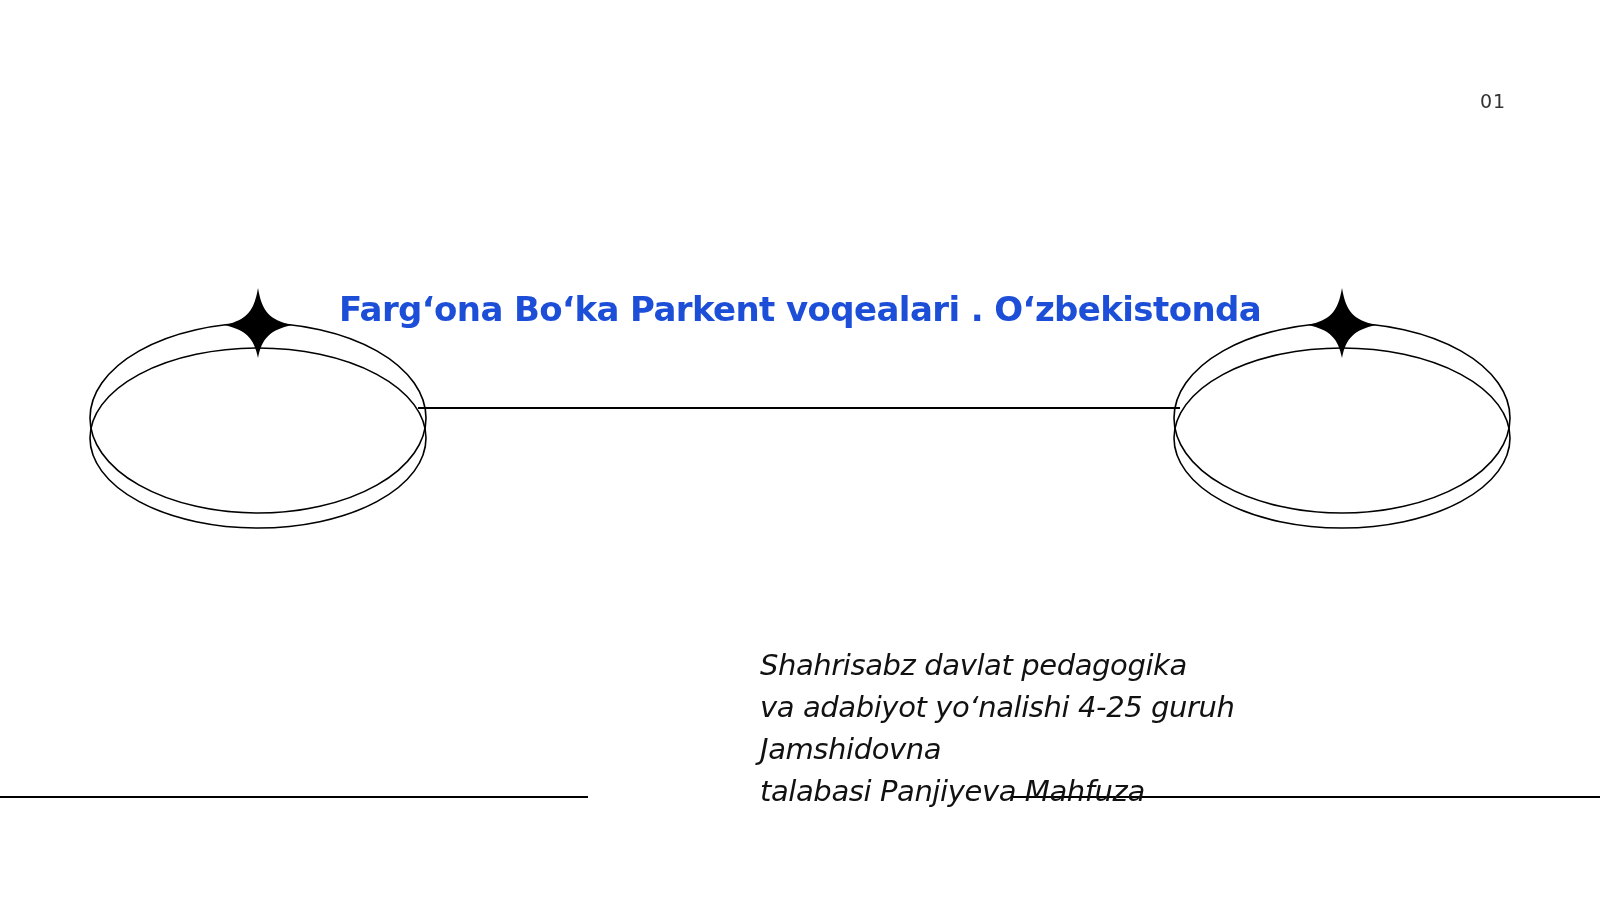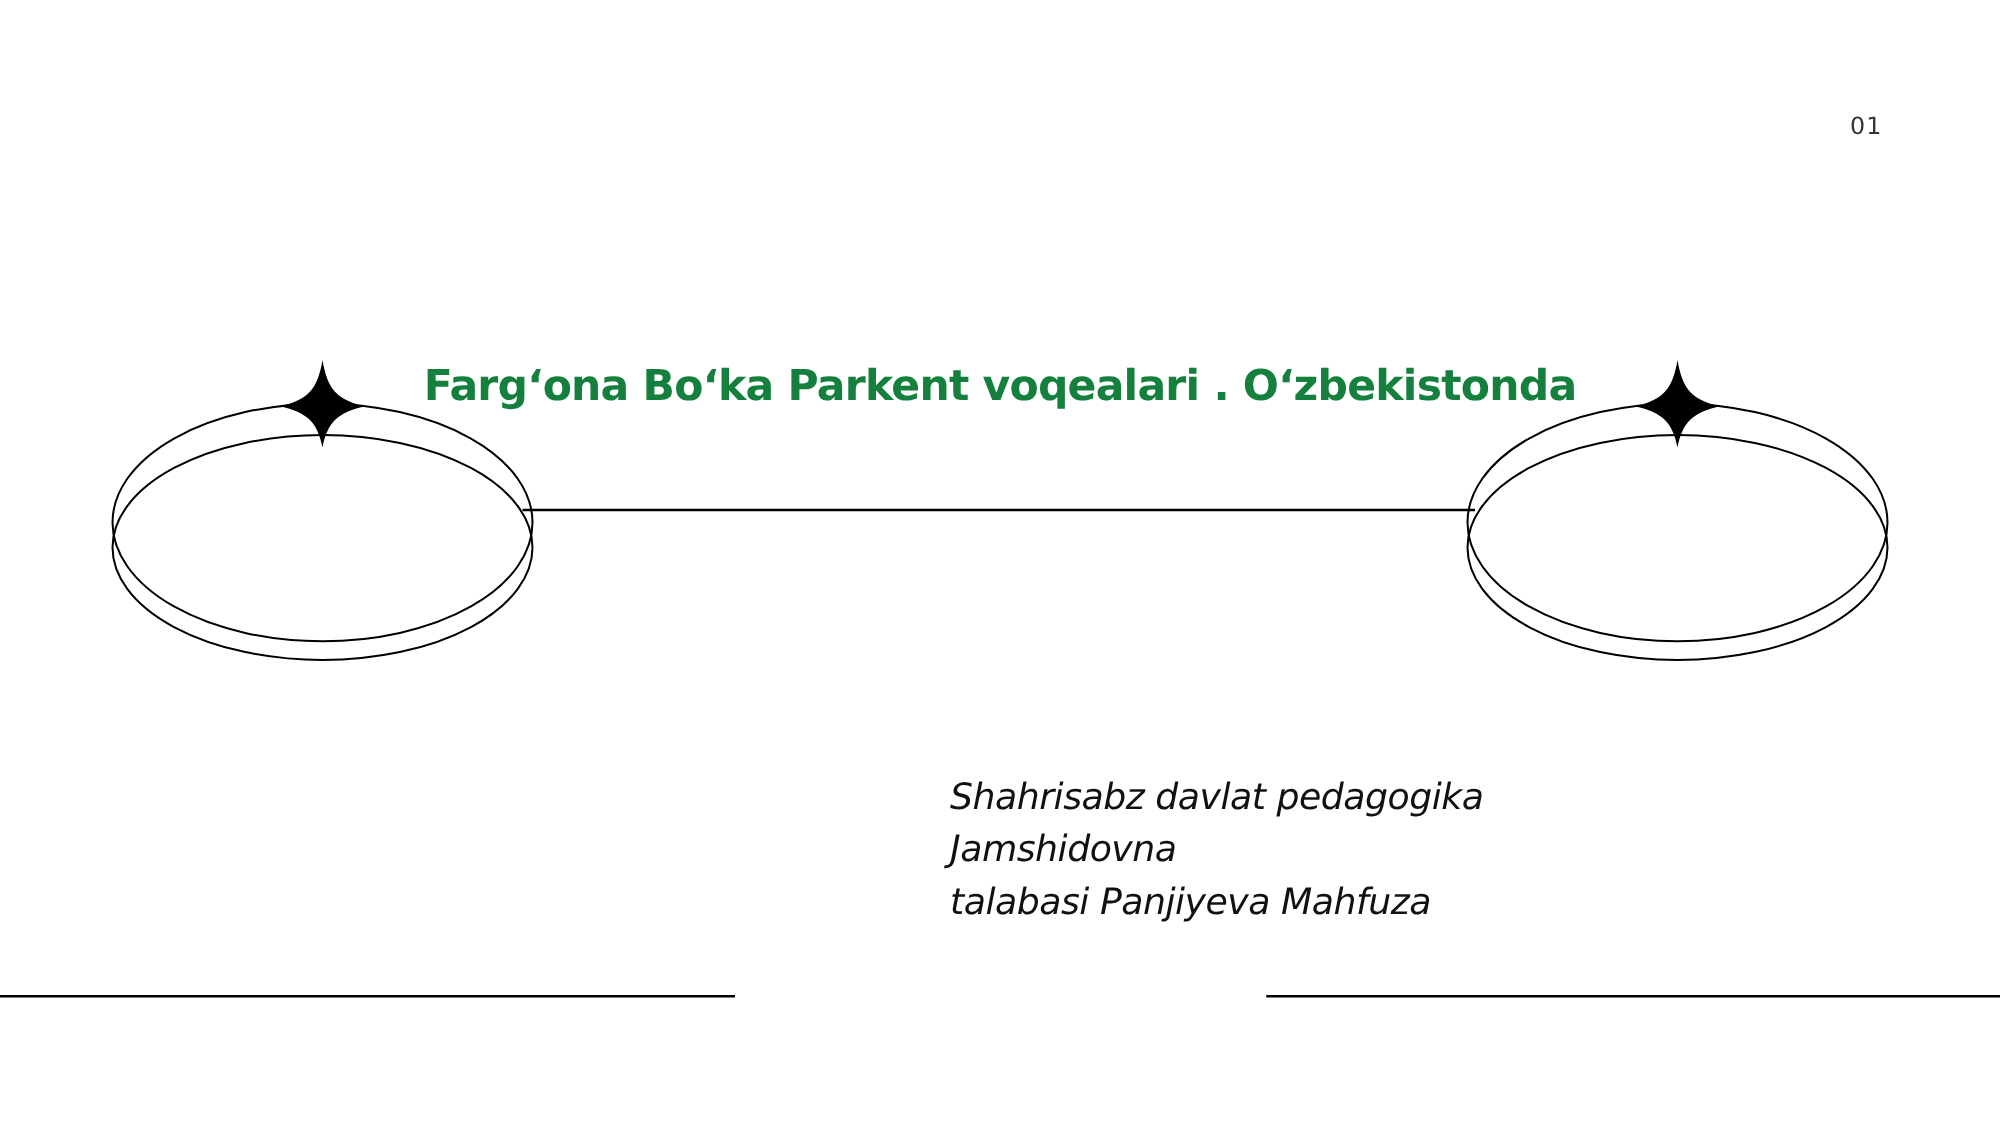--- a/index.html
+++ b/index.html
@@ -1,22 +1,22 @@
 <!DOCTYPE html>
 <html><head>
   <meta charset="utf-8">
   <style>
     html, body { margin: 0; padding: 0; background: #ffffff; }
     body { width: 1600px; height: 900px; position: relative; overflow: hidden; font-family: "DejaVu Sans", sans-serif; }
     .slide { position: absolute; left: 0; top: 0; width: 1600px; height: 900px; background: #ffffff; }
     .page-num { position: absolute; left: 1480px; top: 90px; font-size: 19px; color: #333333; letter-spacing: 1px; font-family: "DejaVu Sans", sans-serif; }
     .deco { position: absolute; left: 0; top: 0; width: 1600px; height: 900px; }
-    .title { position: absolute; left: 300px; top: 286px; width: 1000px; text-align: center; font-family: "DejaVu Sans", sans-serif; font-weight: bold; font-size: 34px; line-height: 47px; color: #15803d; letter-spacing: -0.6px; background: transparent; }
+    .title { position: absolute; left: 300px; top: 286px; width: 1000px; text-align: center; font-family: "DejaVu Sans", sans-serif; font-weight: bold; font-size: 34px; line-height: 47px; color: #1d4ed8; letter-spacing: -0.6px; background: transparent; }
     .title span { display: block; }
-    .author { position: absolute; left: 760px; top: 616px; width: 560px; font-family: "DejaVu Sans", sans-serif; font-style: italic; font-size: 29px; line-height: 42px; color: #111111; letter-spacing: -0.4px; }
+    .author { position: absolute; left: 760px; top: 644px; width: 560px; font-family: "DejaVu Sans", sans-serif; font-style: italic; font-size: 29px; line-height: 42px; color: #111111; letter-spacing: -0.4px; }
     .author span { display: block; white-space: nowrap; }
   </style>
 </head>
 <body>
 
 <div class="slide">
 
   <div class="page-num">01</div>
 
   <svg class="deco" viewBox="0 0 1600 900" xmlns="http://www.w3.org/2000/svg">
@@ -40,17 +40,18 @@
     <line x1="0" y1="797" x2="588" y2="797" stroke="#000" stroke-width="2"></line>
     <line x1="1013" y1="797" x2="1600" y2="797" stroke="#000" stroke-width="2"></line>
   </svg>
 
   <div class="title">
     <span>Farg‘ona Bo‘ka Parkent voqealari . O‘zbekistonda</span>
   </div>
 
   <div class="author">
     <span>Shahrisabz davlat pedagogika</span>
+    <span>va adabiyot yo‘nalishi 4-25 guruh</span>
     <span>Jamshidovna</span>
     <span>talabasi Panjiyeva Mahfuza</span>
   </div>
 
 </div>
 
 </body></html>

